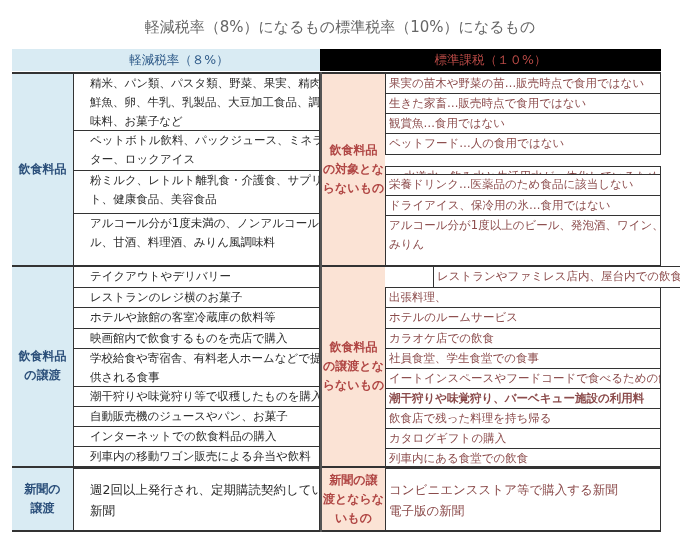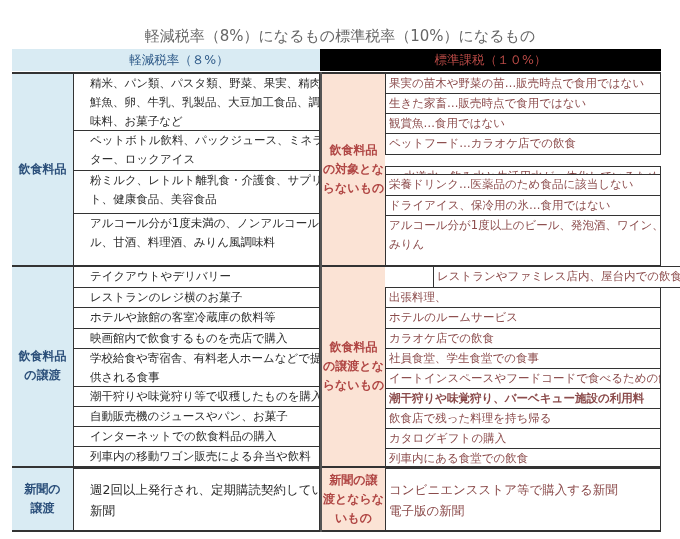--- a/index.html
+++ b/index.html
@@ -1,19 +1,19 @@
 <!DOCTYPE html>
 <html><head>
 <meta charset="utf-8">
 <style>
   html,body{margin:0;padding:0;background:#ffffff;}
   body{width:680px;height:539px;position:relative;overflow:hidden;
        font-family:"DejaVu Sans","Liberation Sans",sans-serif;}
   .title{position:absolute;left:0;top:18px;width:680px;text-align:center;
-         font-size:15px;color:#666666;letter-spacing:0px;margin-top:9px;}
+         font-size:15px;color:#666666;letter-spacing:0px;}
   .hdr{position:absolute;top:49px;height:22px;line-height:22px;text-align:center;font-size:12.5px;}
   .hdr.left{left:12px;width:308px;background:#d9ebf3;color:#2e5a88;padding-left:13px;}
   .hdr.right{left:320px;width:341px;background:#000000;color:#b94a46;}
   .cat{position:absolute;display:flex;align-items:center;justify-content:center;text-align:center;
        font-weight:bold;font-size:12px;line-height:19px;}
   .cat.l{left:12px;width:61px;background:#d9ebf3;color:#2b4f7a;}
   .cat.r{left:322px;width:63px;background:#fbe3d5;color:#b04644;}
   .cell{position:absolute;box-sizing:border-box;border:1px solid #333;
         font-size:11.5px;line-height:19px;padding:0 3px;background:#fff;overflow:hidden;white-space:nowrap;}
   .cell.l{left:73px;width:247px;color:#2a2a2a;padding-left:16px;}
@@ -44,21 +44,21 @@
     <div class="cell l" style="top: 386px; height: 21px;">潮干狩りや味覚狩り等で収穫したものを購入</div>
     <div class="cell l" style="top: 406px; height: 21px;">自動販売機のジュースやパン、お菓子</div>
     <div class="cell l" style="top: 426px; height: 21px;">インターネットでの飲食料品の購入</div>
     <div class="cell l" style="top: 446px; height: 21px;">列車内の移動ワゴン販売による弁当や飲料</div>
     <div class="cat l" style="top: 468px; height: 62px;">新聞の<br>譲渡</div>
     <div class="cell l" style="top: 468px; height: 63px; display: flex; align-items: center; font-size: 12.5px; line-height: 21px;">週2回以上発行され、定期購読契約している<br>新聞</div>
     <div class="cat r" style="top: 73px; height: 192px;">飲食料品<br>の対象とな<br>らないもの</div>
     <div class="cell r" style="top: 73px; height: 22px;">果実の苗木や野菜の苗…販売時点で食用ではない</div>
     <div class="cell r" style="top: 93px; height: 21px;">生きた家畜…販売時点で食用ではない</div>
     <div class="cell r" style="top: 113px; height: 21px;">観賞魚…食用ではない</div>
-    <div class="cell r" style="top: 133px; height: 22px;">ペットフード…カラオケ店での飲食</div>
+    <div class="cell r" style="top: 133px; height: 22px;">ペットフード…人の食用ではない</div>
     <div class="cell r" style="top: 166px; height: 21px; padding-left: 18px;">水道水…飲み水と生活用水が一体化しているため</div>
     <div class="cell r" style="top: 174px; height: 22px;">栄養ドリンク…医薬品のため食品に該当しない</div>
     <div class="cell r" style="top: 195px; height: 21px;">ドライアイス、保冷用の氷…食用ではない</div>
     <div class="cell r" style="top: 215px; height: 51px;">アルコール分が1度以上のビール、発泡酒、ワイン、本<br>みりん</div>
     <div class="cat r" style="top: 266px; height: 200px;">飲食料品<br>の譲渡とな<br>らないもの</div>
     <div class="cell r" style="top: 266px; height: 22px; margin-left: 48px;">レストランやファミレス店内、屋台内での飲食</div>
     <div class="cell r" style="top: 287px; height: 21px;">出張料理、</div>
     <div class="cell r" style="top: 307px; height: 22px;">ホテルのルームサービス</div>
     <div class="cell r" style="top: 328px; height: 21px;">カラオケ店での飲食</div>
     <div class="cell r" style="top: 348px; height: 21px;">社員食堂、学生食堂での食事</div>

